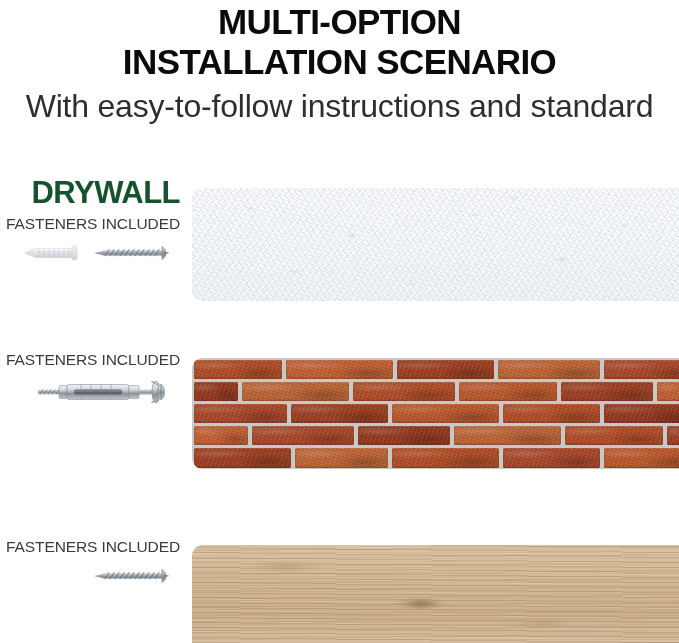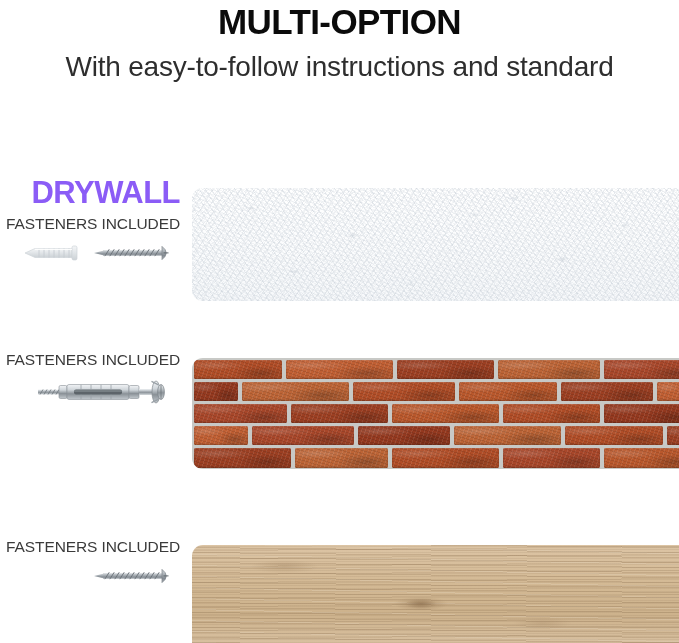--- a/index.html
+++ b/index.html
@@ -38,21 +38,21 @@
     letter-spacing: -0.6px;
     color: #0b0b0b;
     font-family: "Liberation Sans", sans-serif;
   }
   .headline-line {
     display: block;
     white-space: nowrap;
   }
   .subhead {
     margin: 10px 0 0 0;
-    font-size: 28px;
+    font-size: 32px;
     line-height: 29px;
     font-weight: 300;
     color: #2e2e2e;
     letter-spacing: -0.2px;
   }
   .subhead-line {
     display: block;
     white-space: nowrap;
   }
 
@@ -73,21 +73,21 @@
     width: 182px;
     text-align: right;
     padding-right: 2px;
     box-sizing: border-box;
   }
   .material-name {
     margin: 0;
     font-size: 31px;
     line-height: 34px;
     font-weight: 700;
-    color: #8b5cf6;
+    color: #14532d;
     letter-spacing: -0.5px;
   }
   .fasteners-note {
     margin: 4px 0 0 0;
     font-size: 15.5px;
     line-height: 19px;
     font-weight: 400;
     color: #3a3a3a;
     letter-spacing: -0.1px;
     white-space: nowrap;
@@ -204,20 +204,21 @@
   .hw-svg { display: block; }
 </style>
 </head>
 <body>
 
 <div class="page">
 
   <div class="header">
     <h1 class="headline">
       <span class="headline-line">MULTI-OPTION</span>
+      <span class="headline-line">INSTALLATION SCENARIO</span>
     </h1>
     <p class="subhead">
       <span class="subhead-line">With easy-to-follow instructions and standard</span>
     </p>
   </div>
 
   <div class="row row-drywall">
     <div class="label-block">
       <div class="material-name">DRYWALL</div>
       <div class="fasteners-note">FASTENERS INCLUDED</div>

